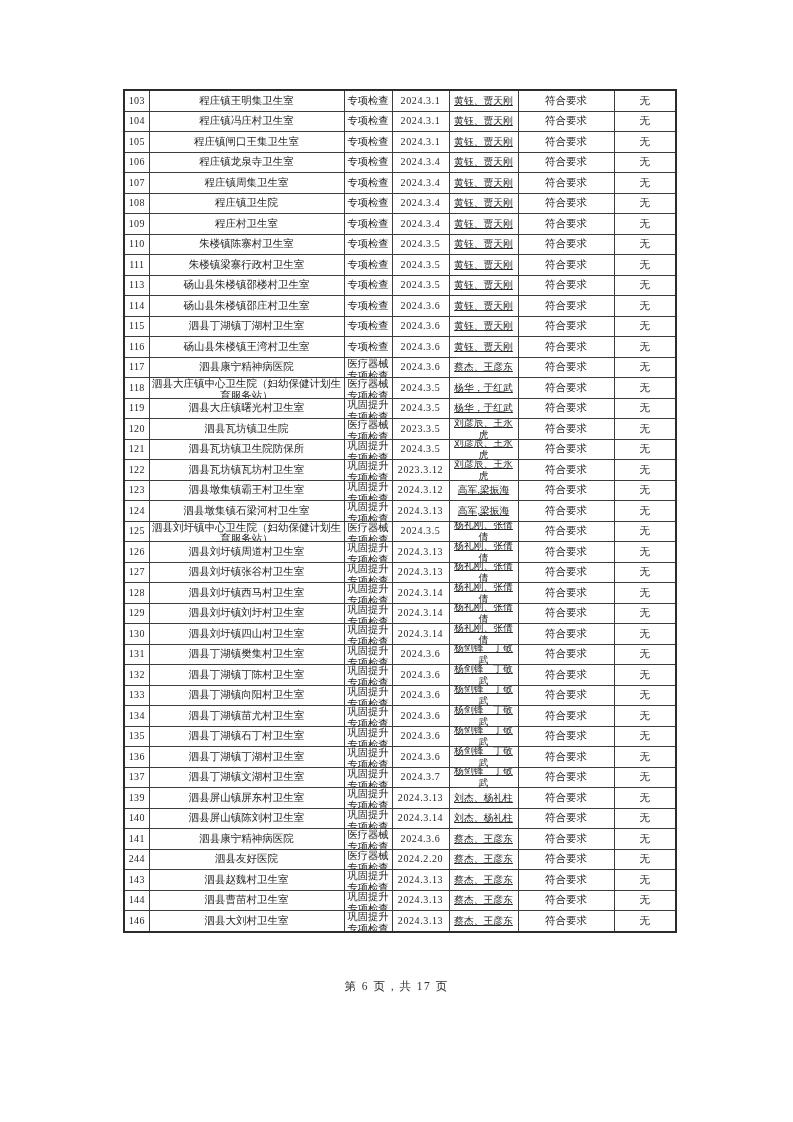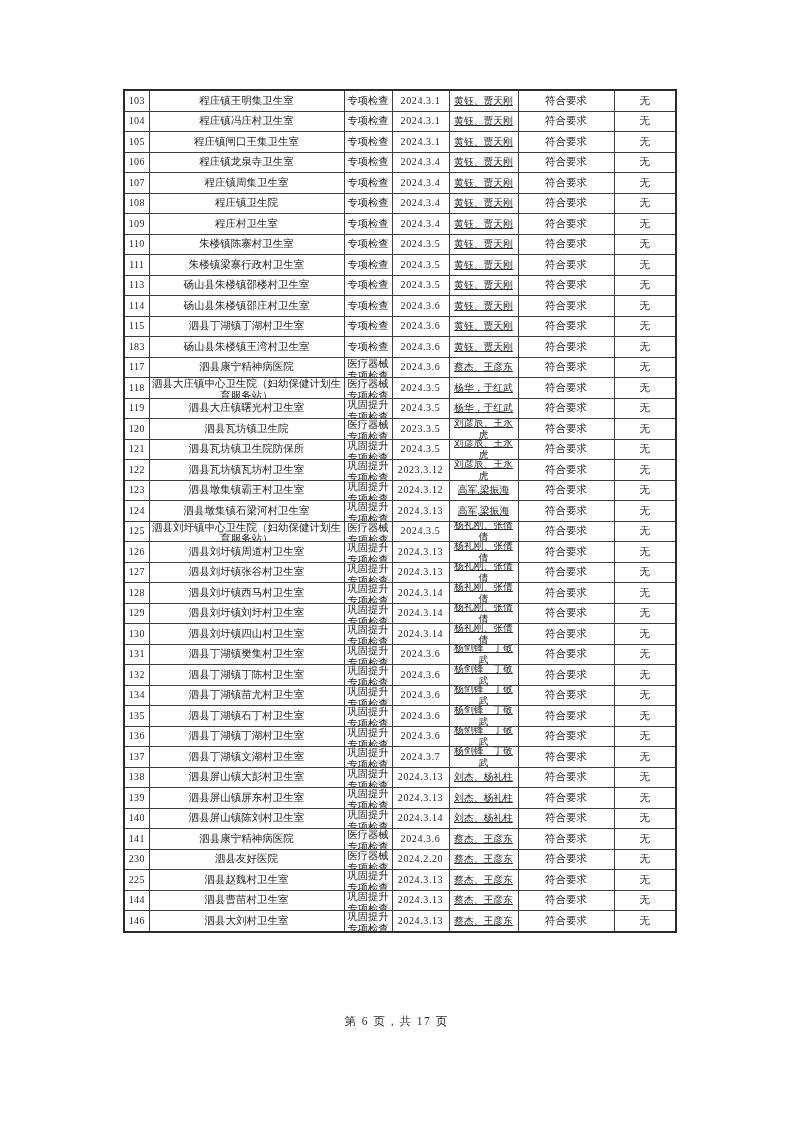--- a/index.html
+++ b/index.html
@@ -44,21 +44,21 @@
   .cw.top-clip {
     align-items: flex-start;
   }
   td.col-no .cw   { font-size: 10px; letter-spacing: 0.3px; }
   td.col-date .cw { font-size: 10px; letter-spacing: 0.6px; }
   td.col-inspectors .cw { font-size: 9.8px; text-decoration: underline; }
   td.col-type .cw { font-size: 10.3px; line-height: 12px; padding: 0 1px; }
   td.col-name .cw { padding: 0 2px; }
   .page-footer {
     position: absolute;
-    top: 1014px;
+    top: 979px;
     left: 0;
     width: 793px;
     text-align: center;
     font-size: 11.5px;
     letter-spacing: 1.5px;
     color: #2e2e2e;
   }
 </style>
 </head>
 <body>
@@ -347,21 +347,21 @@
           </td>
           <td class="col-result">
             <div class="cw">符合要求</div>
           </td>
           <td class="col-remark">
             <div class="cw">无</div>
           </td>
         </tr>
         <tr>
           <td class="col-no">
-            <div class="cw">183</div>
+            <div class="cw">116</div>
           </td>
           <td class="col-name">
             <div class="cw">砀山县朱楼镇王湾村卫生室</div>
           </td>
           <td class="col-type">
             <div class="cw">专项检查</div>
           </td>
           <td class="col-date">
             <div class="cw">2024.3.6</div>
           </td>
@@ -738,20 +738,43 @@
           </td>
           <td class="col-result">
             <div class="cw">符合要求</div>
           </td>
           <td class="col-remark">
             <div class="cw">无</div>
           </td>
         </tr>
         <tr>
           <td class="col-no">
+            <div class="cw">133</div>
+          </td>
+          <td class="col-name">
+            <div class="cw">泗县丁湖镇向阳村卫生室</div>
+          </td>
+          <td class="col-type">
+            <div class="cw top-clip">巩固提升专项检查</div>
+          </td>
+          <td class="col-date">
+            <div class="cw">2024.3.6</div>
+          </td>
+          <td class="col-inspectors">
+            <div class="cw">杨剑锋　丁敬武</div>
+          </td>
+          <td class="col-result">
+            <div class="cw">符合要求</div>
+          </td>
+          <td class="col-remark">
+            <div class="cw">无</div>
+          </td>
+        </tr>
+        <tr>
+          <td class="col-no">
             <div class="cw">134</div>
           </td>
           <td class="col-name">
             <div class="cw">泗县丁湖镇苗尤村卫生室</div>
           </td>
           <td class="col-type">
             <div class="cw top-clip">巩固提升专项检查</div>
           </td>
           <td class="col-date">
             <div class="cw">2024.3.6</div>
@@ -830,89 +853,66 @@
           </td>
           <td class="col-result">
             <div class="cw">符合要求</div>
           </td>
           <td class="col-remark">
             <div class="cw">无</div>
           </td>
         </tr>
         <tr>
           <td class="col-no">
-            <div class="cw">138</div>
-          </td>
-          <td class="col-name">
-            <div class="cw">泗县屏山镇大彭村卫生室</div>
+            <div class="cw">139</div>
+          </td>
+          <td class="col-name">
+            <div class="cw">泗县屏山镇屏东村卫生室</div>
           </td>
           <td class="col-type">
             <div class="cw top-clip">巩固提升专项检查</div>
           </td>
           <td class="col-date">
             <div class="cw">2024.3.13</div>
           </td>
           <td class="col-inspectors">
             <div class="cw">刘杰、杨礼柱</div>
           </td>
           <td class="col-result">
             <div class="cw">符合要求</div>
           </td>
           <td class="col-remark">
             <div class="cw">无</div>
           </td>
         </tr>
         <tr>
           <td class="col-no">
-            <div class="cw">139</div>
-          </td>
-          <td class="col-name">
-            <div class="cw">泗县屏山镇屏东村卫生室</div>
-          </td>
-          <td class="col-type">
-            <div class="cw top-clip">巩固提升专项检查</div>
-          </td>
-          <td class="col-date">
-            <div class="cw">2024.3.13</div>
+            <div class="cw">140</div>
+          </td>
+          <td class="col-name">
+            <div class="cw">泗县屏山镇陈刘村卫生室</div>
+          </td>
+          <td class="col-type">
+            <div class="cw top-clip">巩固提升专项检查</div>
+          </td>
+          <td class="col-date">
+            <div class="cw">2024.3.14</div>
           </td>
           <td class="col-inspectors">
             <div class="cw">刘杰、杨礼柱</div>
           </td>
           <td class="col-result">
             <div class="cw">符合要求</div>
           </td>
           <td class="col-remark">
             <div class="cw">无</div>
           </td>
         </tr>
         <tr>
           <td class="col-no">
-            <div class="cw">140</div>
-          </td>
-          <td class="col-name">
-            <div class="cw">泗县屏山镇陈刘村卫生室</div>
-          </td>
-          <td class="col-type">
-            <div class="cw top-clip">巩固提升专项检查</div>
-          </td>
-          <td class="col-date">
-            <div class="cw">2024.3.14</div>
-          </td>
-          <td class="col-inspectors">
-            <div class="cw">刘杰、杨礼柱</div>
-          </td>
-          <td class="col-result">
-            <div class="cw">符合要求</div>
-          </td>
-          <td class="col-remark">
-            <div class="cw">无</div>
-          </td>
-        </tr>
-        <tr>
-          <td class="col-no">
             <div class="cw">141</div>
           </td>
           <td class="col-name">
             <div class="cw">泗县康宁精神病医院</div>
           </td>
           <td class="col-type">
             <div class="cw top-clip">医疗器械专项检查</div>
           </td>
           <td class="col-date">
             <div class="cw">2024.3.6</div>
@@ -922,21 +922,21 @@
           </td>
           <td class="col-result">
             <div class="cw">符合要求</div>
           </td>
           <td class="col-remark">
             <div class="cw">无</div>
           </td>
         </tr>
         <tr>
           <td class="col-no">
-            <div class="cw">230</div>
+            <div class="cw">244</div>
           </td>
           <td class="col-name">
             <div class="cw">泗县友好医院</div>
           </td>
           <td class="col-type">
             <div class="cw top-clip">医疗器械专项检查</div>
           </td>
           <td class="col-date">
             <div class="cw">2024.2.20</div>
           </td>
@@ -945,21 +945,21 @@
           </td>
           <td class="col-result">
             <div class="cw">符合要求</div>
           </td>
           <td class="col-remark">
             <div class="cw">无</div>
           </td>
         </tr>
         <tr>
           <td class="col-no">
-            <div class="cw">225</div>
+            <div class="cw">143</div>
           </td>
           <td class="col-name">
             <div class="cw">泗县赵魏村卫生室</div>
           </td>
           <td class="col-type">
             <div class="cw top-clip">巩固提升专项检查</div>
           </td>
           <td class="col-date">
             <div class="cw">2024.3.13</div>
           </td>

